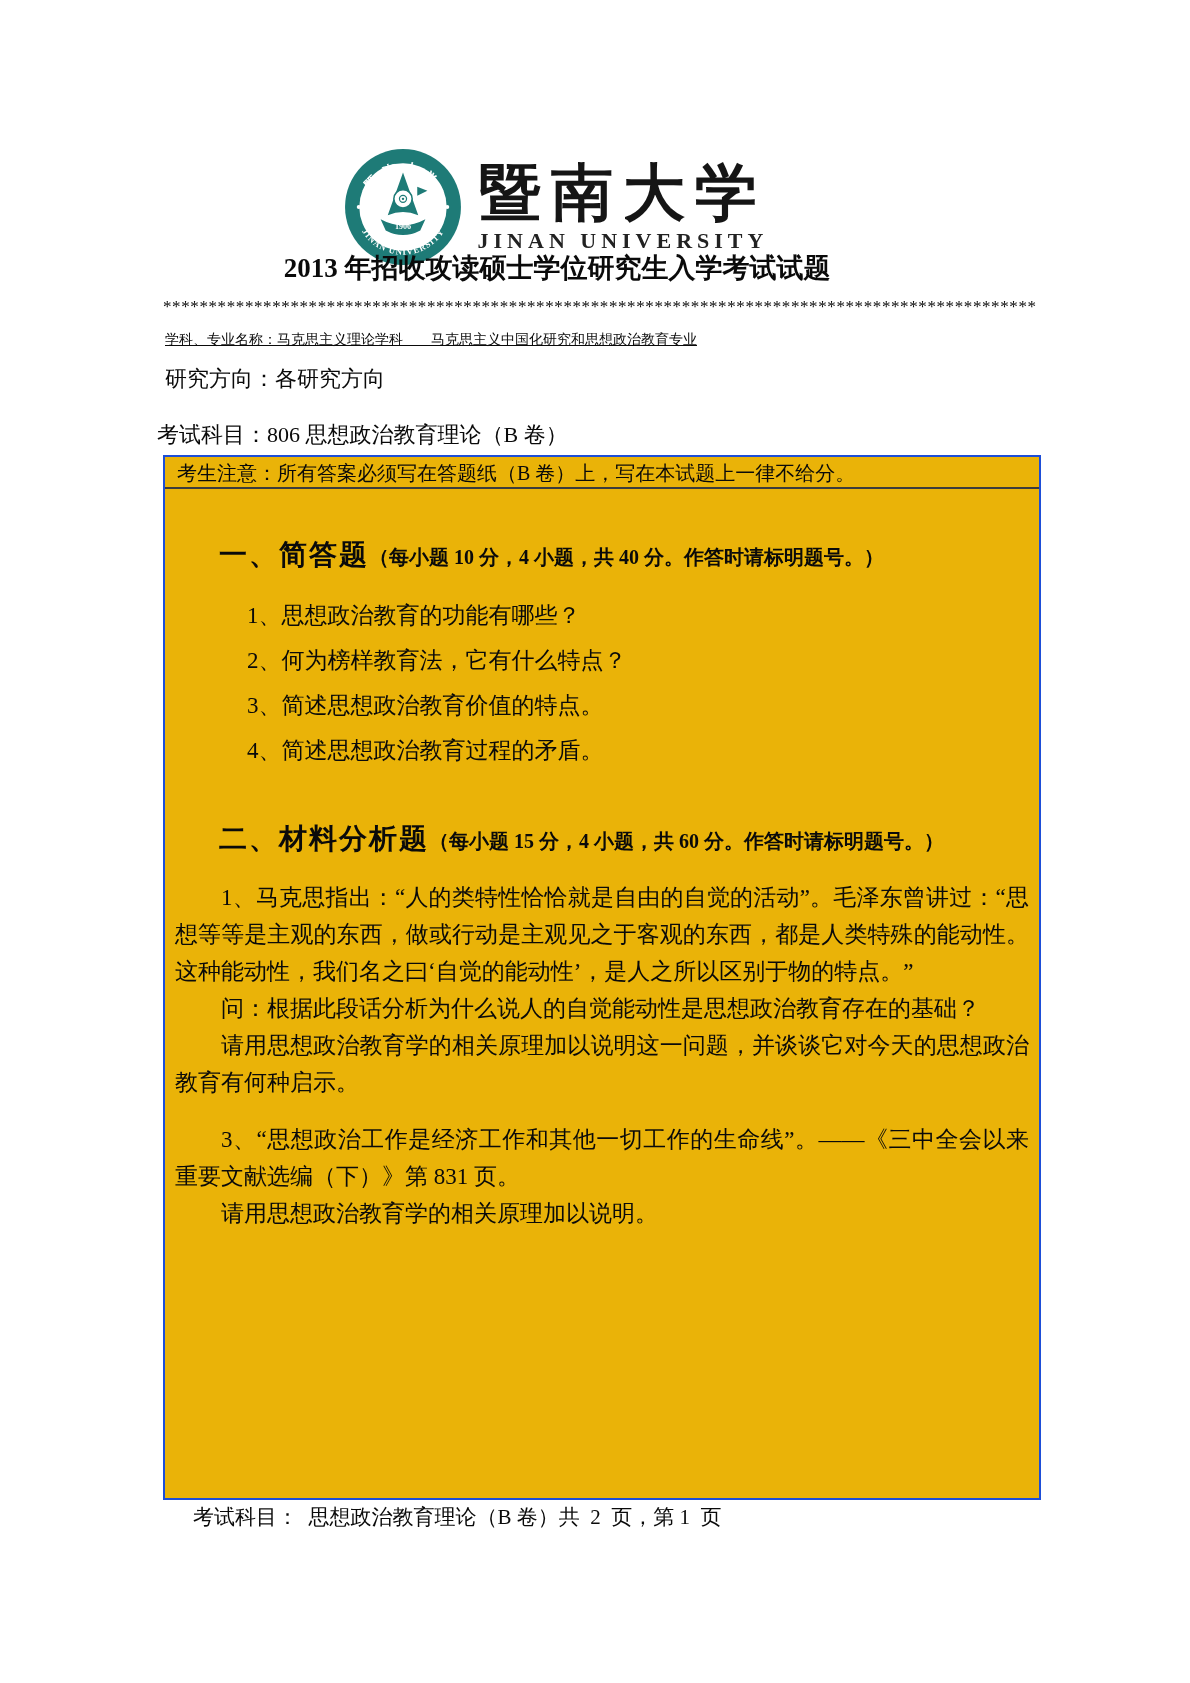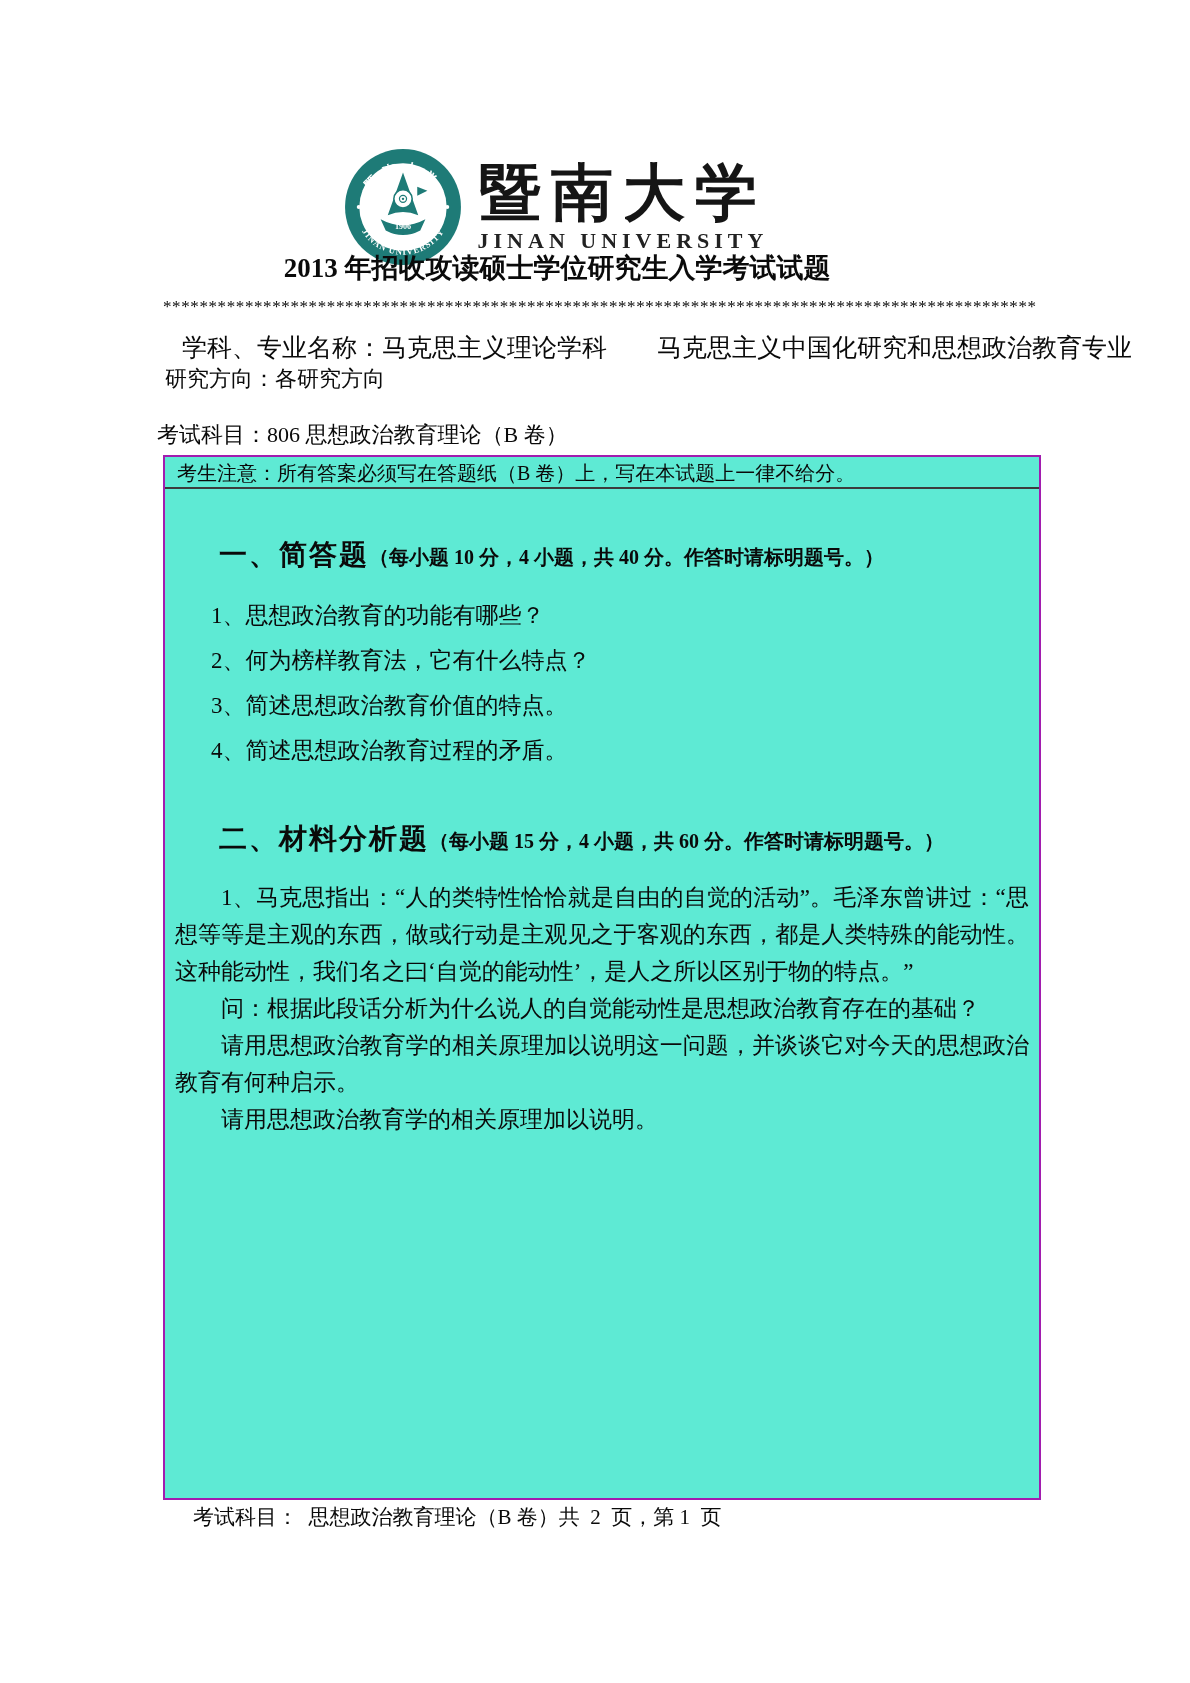--- a/index.html
+++ b/index.html
@@ -29,41 +29,41 @@
   }
   .doc-title{
     position:absolute;top:250px;left:0;width:100%;
     text-align:center;font-size:27px;font-weight:700;
     transform:translateX(-38px);white-space:nowrap;
   }
   .stars{
     position:absolute;top:297px;left:163px;width:878px;height:20px;
     font-size:17px;letter-spacing:0.6px;white-space:nowrap;overflow:hidden;
   }
-  .meta1{position:absolute;top:331px;left:182px;font-size:25px;white-space:pre;}
+  .meta1{position:absolute;top:331px;left:165px;font-size:14px;white-space:pre;text-decoration:underline;}
   .meta2{position:absolute;top:364px;left:165px;font-size:22px;white-space:pre;text-align:center;}
   .subject{position:absolute;top:420px;left:157px;font-size:22px;white-space:pre;}
   
   .main-box{
     position:absolute;top:455px;left:163px;width:878px;height:1045px;
-    border:2px solid #a21caf;box-sizing:border-box;background:#5eead4;
+    border:2px solid #1d4ed8;box-sizing:border-box;background:#eab308;
   }
   .notice-row{
     border-bottom:2px solid #3c3c3c;
     font-size:20px;line-height:30px;height:32px;box-sizing:border-box;
     padding:1px 0 0 12px;white-space:nowrap;overflow:hidden;
   }
   .box-content{padding:0 10px;}
   .sec-heading{
     margin:42px 0 0 44px;
     font-weight:700;line-height:48px;white-space:nowrap;
   }
   .sec-heading .big{font-size:28px;letter-spacing:2px;}
   .sec-heading .note{font-size:20px;}
-  .q-list{margin:10px 0 0 36px;}
+  .q-list{margin:10px 0 0 72px;}
   .q-item{font-size:23px;line-height:45px;white-space:nowrap;}
   .sec2{}
   .mat{margin-top:12px;}
   .mat p{
     margin:0;font-size:23px;line-height:37px;
     text-indent:2em;text-align:justify;
   }
   .gap-before{margin-top:20px !important;}
   
   .footer{
@@ -135,20 +135,21 @@
         <div class="q-item">4、简述思想政治教育过程的矛盾。</div>
       </div>
 
       <div class="sec-heading sec2">
         <span class="big">二、材料分析题</span><span class="note">（每小题 15 分，4 小题，共 60 分。作答时请标明题号。）</span>
       </div>
       <div class="mat">
         <p>1、马克思指出：“人的类特性恰恰就是自由的自觉的活动”。毛泽东曾讲过：“思想等等是主观的东西，做或行动是主观见之于客观的东西，都是人类特殊的能动性。这种能动性，我们名之曰‘自觉的能动性’，是人之所以区别于物的特点。”</p>
         <p>问：根据此段话分析为什么说人的自觉能动性是思想政治教育存在的基础？</p>
         <p>请用思想政治教育学的相关原理加以说明这一问题，并谈谈它对今天的思想政治教育有何种启示。</p>
+        <p class="gap-before">3、“思想政治工作是经济工作和其他一切工作的生命线”。——《三中全会以来重要文献选编（下）》第 831 页。</p>
         <p>请用思想政治教育学的相关原理加以说明。</p>
       </div>
 
     </div>
   </div>
 
   <div class="footer">
     <div class="footer-left">考试科目：  思想政治教育理论（B 卷）</div>
     <div class="footer-right">共  2  页，第 1  页</div>
   </div>

